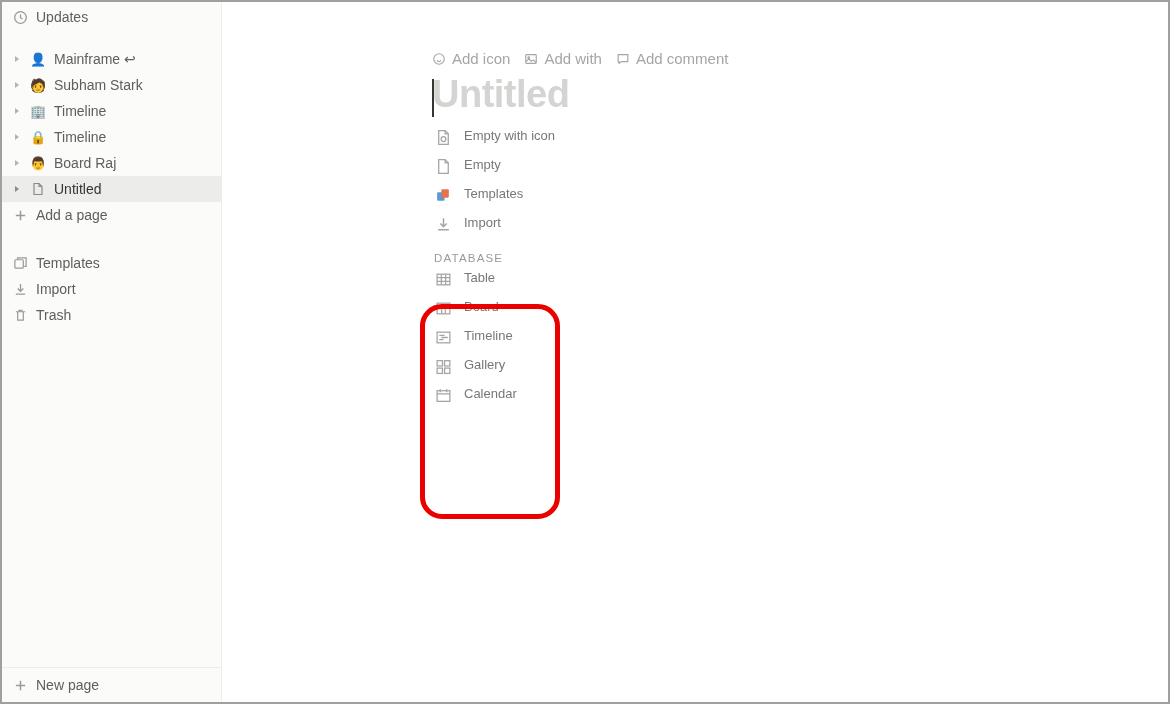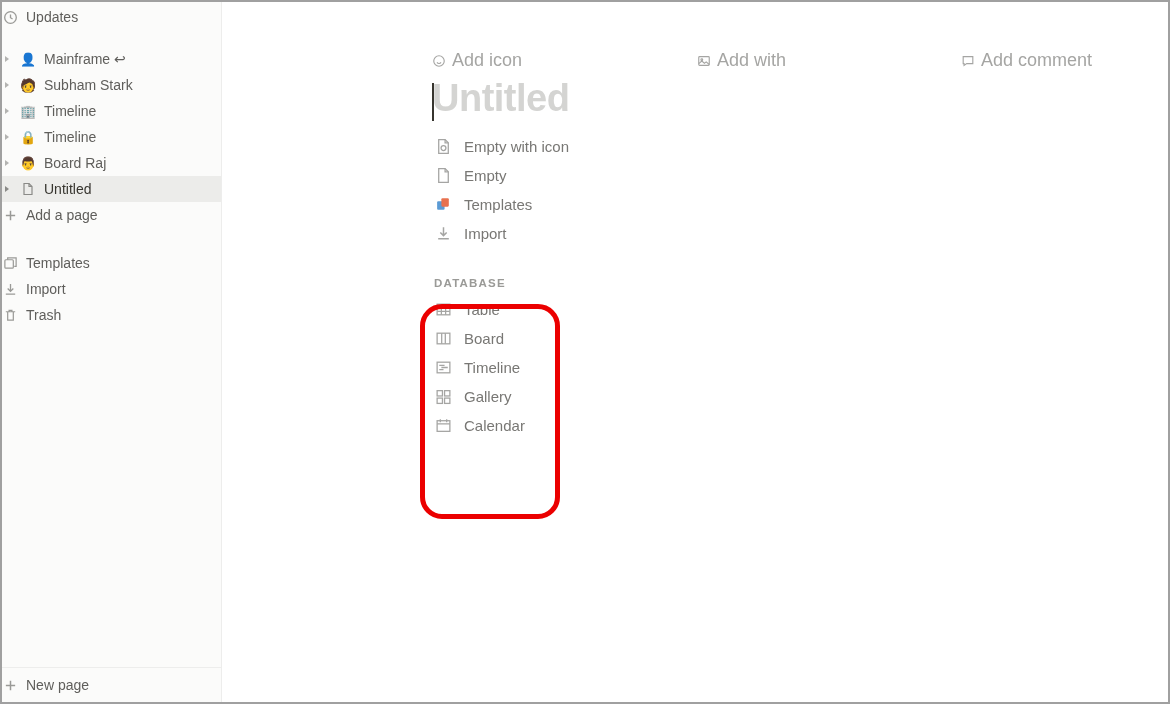--- a/index.html
+++ b/index.html
@@ -20,21 +20,21 @@
       border-right: 1px solid #ededec;
       display: flex;
       flex-direction: column;
       flex-shrink: 0;
     }
     .sb-scroll { flex: 1; overflow: hidden; }
     .sb-item {
       display: flex;
       align-items: center;
       height: 26px;
-      padding: 0 0;
+      padding: 0 10px;
       gap: 8px;
       color: #6b6b6b;
       cursor: pointer;
     }
     .sb-item.active { background: #ececea; color: #37352f; font-weight: 500; }
     .sb-item .label { font-size: 14px; color: #5f5e5b;}
     .sb-item.active .label { color: #37352f; }
     .sb-item .icon { width: 16px; height: 16px; display:flex; align-items:center; justify-content:center; flex-shrink:0; }
     .sb-item .chev { width:10px; height:10px; color:#a5a5a3; flex-shrink:0; display:flex; align-items:center; justify-content:center;}
     .sb-item .emoji { font-size: 13px; }
@@ -42,21 +42,21 @@
     .sb-footer {
       border-top: 1px solid #ededec;
       padding: 4px 0;
       text-align: center;
     }
     .sb-top { padding-top: 2px; }
     .sb-utility { padding-top: 6px; }
 
     .main { flex: 1; background: #fff; padding: 48px 0 0 0; position: relative; }
     .content { width: 660px; margin-left: 210px; }
-    .top-actions { display: flex; gap: 14px; color: #a5a5a3; font-size: 18px; margin-bottom: 6px; justify-content: space-between; }
+    .top-actions { display: flex; gap: 14px; color: #a5a5a3; font-size: 15px; margin-bottom: 6px; }
     .top-actions .ta { display:flex; align-items:center; gap:6px; cursor:pointer;}
     .title {
       font-size: 38px;
       font-weight: 700;
       color: #d4d4d2;
       letter-spacing: -0.5px;
       margin-bottom: 12px;
       position: relative;
     }
     .cursor {
@@ -64,35 +64,35 @@
       left: 0;
       top: 6px;
       width: 2px;
       height: 38px;
       background: #37352f;
     }
     .hint { color: #787774; font-size: 15.5px; margin-bottom: 26px; }
     .options { display: flex; flex-direction: column; }
     .opt {
       display: flex;
-      align-items: center;
+      align-items: flex-start;
       height: 29px;
       gap: 12px;
       color: #787774;
-      font-size: 15px;
+      font-size: 13px;
       cursor: pointer;
       padding-left: 2px;
     }
     .opt .oicon { width:18px; height:18px; display:flex; align-items:center; justify-content:center; color:#a5a5a3; flex-shrink:0; }
     .section-header {
       font-size: 11.5px;
-      font-weight: 700;
+      font-weight: 400;
       color: #9a9a97;
       letter-spacing: 1.2px;
-      margin-top: 29px;
+      margin-top: 8px;
       margin-bottom: 6px;
       padding-left: 2px;
     }
     .highlight {
       position: absolute;
       border: 5px solid #eb0000;
       border-radius: 22px;
       pointer-events: none;
     }
     svg { display: block; }

